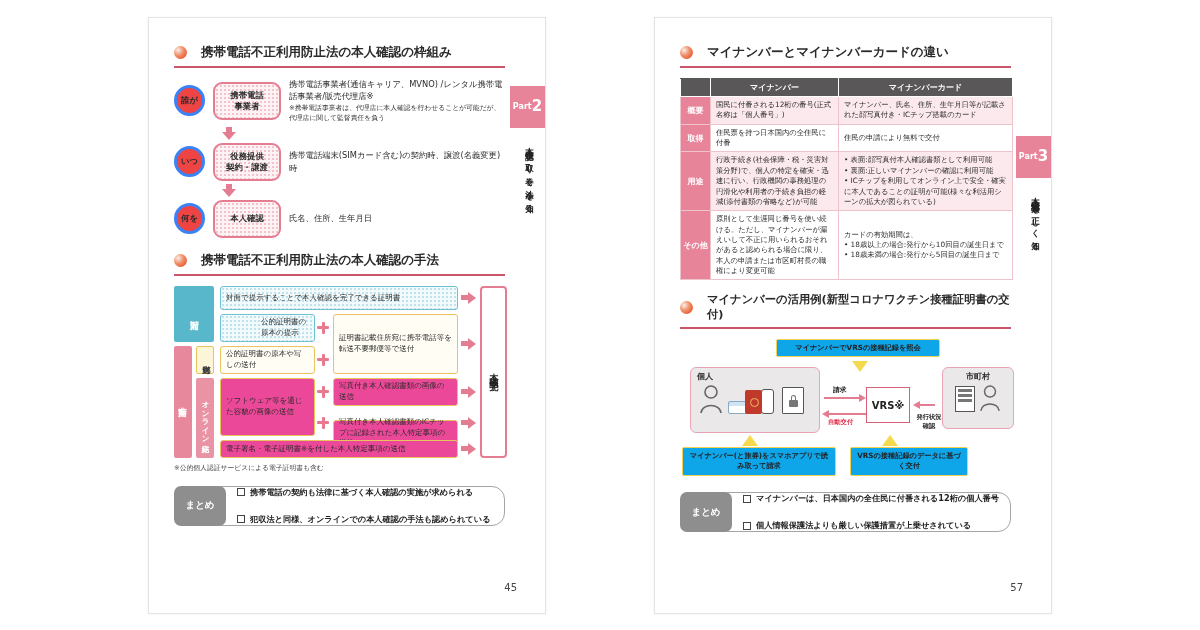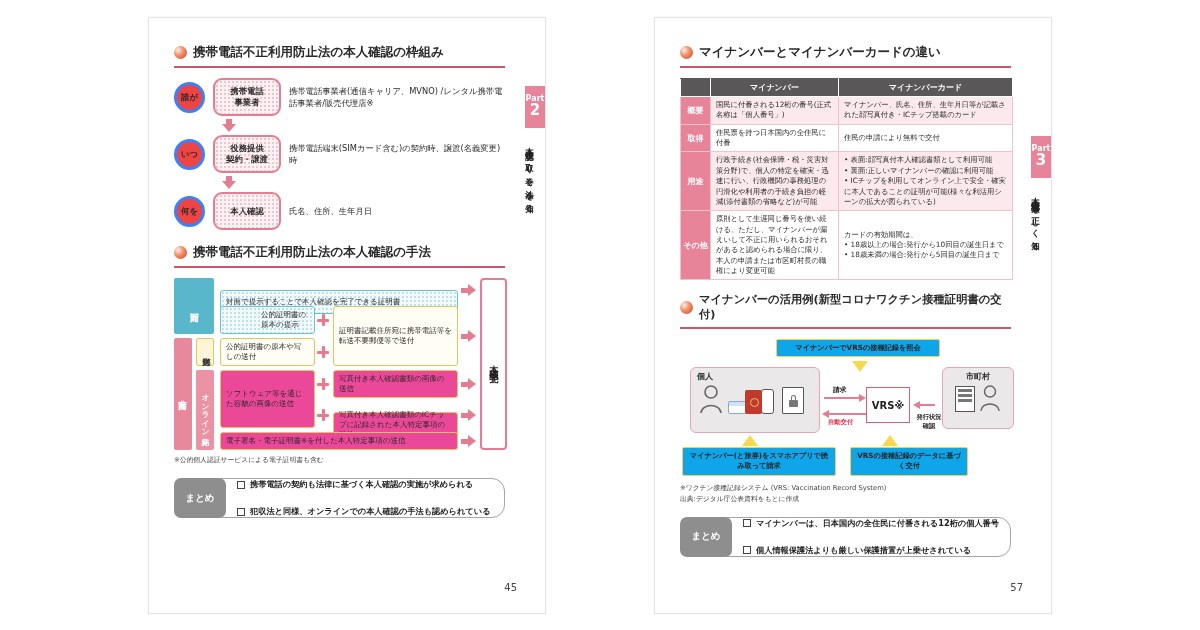--- a/index.html
+++ b/index.html
@@ -2,21 +2,21 @@
 <html><head>
 <meta charset="utf-8">
 <style>
   * { margin:0; padding:0; box-sizing:border-box; }
   html,body { width:1200px; height:630px; background:#ffffff; font-family:"DejaVu Sans", sans-serif; color:#2b2b2b; }
   .page { position:absolute; top:17px; width:398px; height:597px; background:#fff; border:1px solid #e3e3e3; box-shadow:0 0 3px rgba(0,0,0,.05); }
   .page-left { left:148px; } .page-right { left:654px; }
   .content { position:relative; padding:26px 40px 0 25px; }
 
   
-  .sec-head { display:flex; align-items:center; gap:6px; font-size:12.5px; font-weight:bold; color:#2a2a2a;
+  .sec-head { display:flex; align-items:center; gap:14px; font-size:12.5px; font-weight:bold; color:#2a2a2a;
               border-bottom:2px solid #c9566b; padding-bottom:5px; margin-bottom:10px; }
   .sec-head.small { font-size:11.3px; }
   .bullet { width:13px; height:13px; border-radius:50%; flex-shrink:0;
             background:radial-gradient(circle at 32% 32%, #fdf0ea 0%, #f0946e 40%, #e45c36 78%); }
 
   
   .flow-row { display:flex; align-items:center; gap:8px; }
   .q-circle { width:31px; height:31px; border:3px solid #3b82f6; border-radius:50%; background:#ef4444; flex-shrink:0;
               display:flex; align-items:center; justify-content:center; font-size:8.3px; font-weight:bold; }
   .flow-box { width:68px; min-height:38px; border:2px solid #e57d92; border-radius:9px; flex-shrink:0;
@@ -35,21 +35,21 @@
   .vlabel { display:flex; align-items:center; justify-content:center; writing-mode:vertical-rl; text-orientation:upright;
             color:#fff; font-weight:bold; letter-spacing:1px; border-radius:2px; }
   .mcat-taimen   { position:absolute; left:0; top:0;   width:40px; height:56px;  background:#58b7cb; font-size:9px; }
   .mcat-hitaimen { position:absolute; left:0; top:60px; width:18px; height:112px; background:#e8889c; font-size:8.5px; }
   .msub-yuso   { position:absolute; left:22px; top:60px; width:18px; height:28px; background:#fdf5d7; border:1.2px solid #e7c45e; color:#333; font-size:8px; }
   .msub-online { position:absolute; left:22px; top:92px; width:18px; height:80px; background:#ea93a5; font-size:7.5px; letter-spacing:0; }
   .mbox { position:absolute; display:flex; align-items:center; font-size:7.5px; line-height:1.35; padding:2px 5px; border-radius:3px; }
   .mbox.blue   { border:1.4px solid #6fc0d3; background-color:#f3fafc; background-image:radial-gradient(#bfe2ee 0.8px, transparent 0.9px); background-size:4px 4px; }
   .mbox.yellow { border:1.4px solid #e7c45e; background:#ec4899; }
   .mbox.cream  { border:1.4px solid #e7c45e; background:#fffdf4; }
-  .m-r1  { left:46px; top:12px;    width:238px; height:24px; }
+  .m-r1  { left:46px; top:0;    width:238px; height:24px; }
   .m-r2a { left:46px; top:28px; width:95px;  height:28px;padding-left:40px; }
   .m-r3a { left:46px; top:60px; width:95px;  height:28px; }
   .m-big { left:159px; top:28px; width:125px; height:60px; }
   .m-r4a { left:46px; top:92px; width:95px;  height:58px; }
   .m-r4b1{ left:159px; top:92px;  width:125px; height:28px; }
   .m-r4b2{ left:159px; top:124px; width:125px; height:26px;margin-top:10px; }
   .m-r5  { left:46px; top:154px; width:238px; height:18px; }
   .mplus { position:absolute; width:12px; height:12px; }
   .mplus::before { content:""; position:absolute; left:0; top:4.5px; width:12px; height:3px; background:#e8798f; border-radius:1px; }
   .mplus::after  { content:""; position:absolute; left:4.5px; top:0; width:3px; height:12px; background:#e8798f; border-radius:1px; }
@@ -67,22 +67,22 @@
   
   .summary { position:relative; margin-top:13px; height:40px; }
   .summary-box { margin-left:44px; height:100%; border:1.5px solid #a5a5a5; border-radius:4px 13px 13px 4px;
                  display:flex; flex-direction:column; justify-content:center; gap:16px; padding:3px 8px 3px 18px; background:#fff; }
   .summary-label { position:absolute; left:0; top:0; width:52px; height:40px; background:#8e8e8e; border-radius:7px;
                    color:#fff; font-size:9.5px; font-weight:bold; display:flex; align-items:center; justify-content:center; z-index:2; }
   .summary-item { display:flex; align-items:center; gap:5px; font-size:8.2px; font-weight:bold; color:#222; }
   .checkbox { width:8px; height:8px; border:1.2px solid #444; background:#fff; flex-shrink:0; }
 
   
-  .part-tab { position:absolute; right:0; width:20px; height:42px; background:#e8849a; color:#fff;
-              display:flex; flex-direction:column; align-items:center; justify-content:center; line-height:1.05; }
+  .part-tab { position:absolute; right:0; width:35px; height:42px; background:#e8849a; color:#fff;
+              display:flex; flex-direction:row; align-items:center; justify-content:center; line-height:1.05; }
   .pt-left  { top:68px; } .pt-right { top:118px; }
   .part-word { font-size:8px; font-weight:bold; }
   .part-num  { font-size:15px; font-weight:bold; }
   .v-caption { position:absolute; right:9px; writing-mode:vertical-rl; text-orientation:upright;
                font-size:8.5px; font-weight:bold; letter-spacing:1.5px; color:#222; }
   .vc-left { top:122px; } .vc-right { top:172px; }
   .page-num { position:absolute; right:28px; bottom:20px; font-size:10px; color:#444; }
 
   
   table.cmp { border-collapse:collapse; width:333px; margin-top:2px; }
@@ -153,20 +153,21 @@
       <span>携帯電話不正利用防止法の本人確認の枠組み</span>
     </div>
 
     <div>
       <div class="flow-row">
         <div class="q-circle">誰が</div>
         <div class="flow-box">携帯電話
 事業者</div>
         <div class="flow-text">
           <div class="flow-desc">携帯電話事業者(通信キャリア、MVNO) /レンタル携帯電話事業者/販売代理店※</div>
+          <div class="flow-note">※携帯電話事業者は、代理店に本人確認を行わせることが可能だが、代理店に関して監督責任を負う</div>
         </div>
       </div>
       <div class="down-arrow">
           <span class="da-stem"></span>
           <span class="da-tip"></span>
         </div>
       <div class="flow-row">
         <div class="q-circle">いつ</div>
         <div class="flow-box">役務提供
 契約・譲渡</div>
@@ -342,24 +343,20 @@
       <div class="vhead vh-stat"></div>
       <div class="vlab vlab-stat pre">発行状況
 確認</div>
 
       <div class="vtri vtri-upl"></div>
       <div class="vtri vtri-upr"></div>
       <div class="vcallout vc-bl">マイナンバー(と旅券)をスマホアプリで読み取って請求</div>
       <div class="vcallout vc-br">VRSの接種記録のデータに基づく交付</div>
     </div>
 
-    <div class="vnotes">
-      <div>※ワクチン接種記録システム (VRS: Vaccination Record System)</div>
-      <div>出典:デジタル庁公表資料をもとに作成</div>
-    </div>
 
     <div class="summary">
       <div class="summary-label">まとめ</div>
       <div class="summary-box">
         <div class="summary-item">
           <span class="checkbox"></span>
           <span>マイナンバーは、日本国内の全住民に付番される12桁の個人番号</span>
         </div>
         <div class="summary-item">
           <span class="checkbox"></span>

